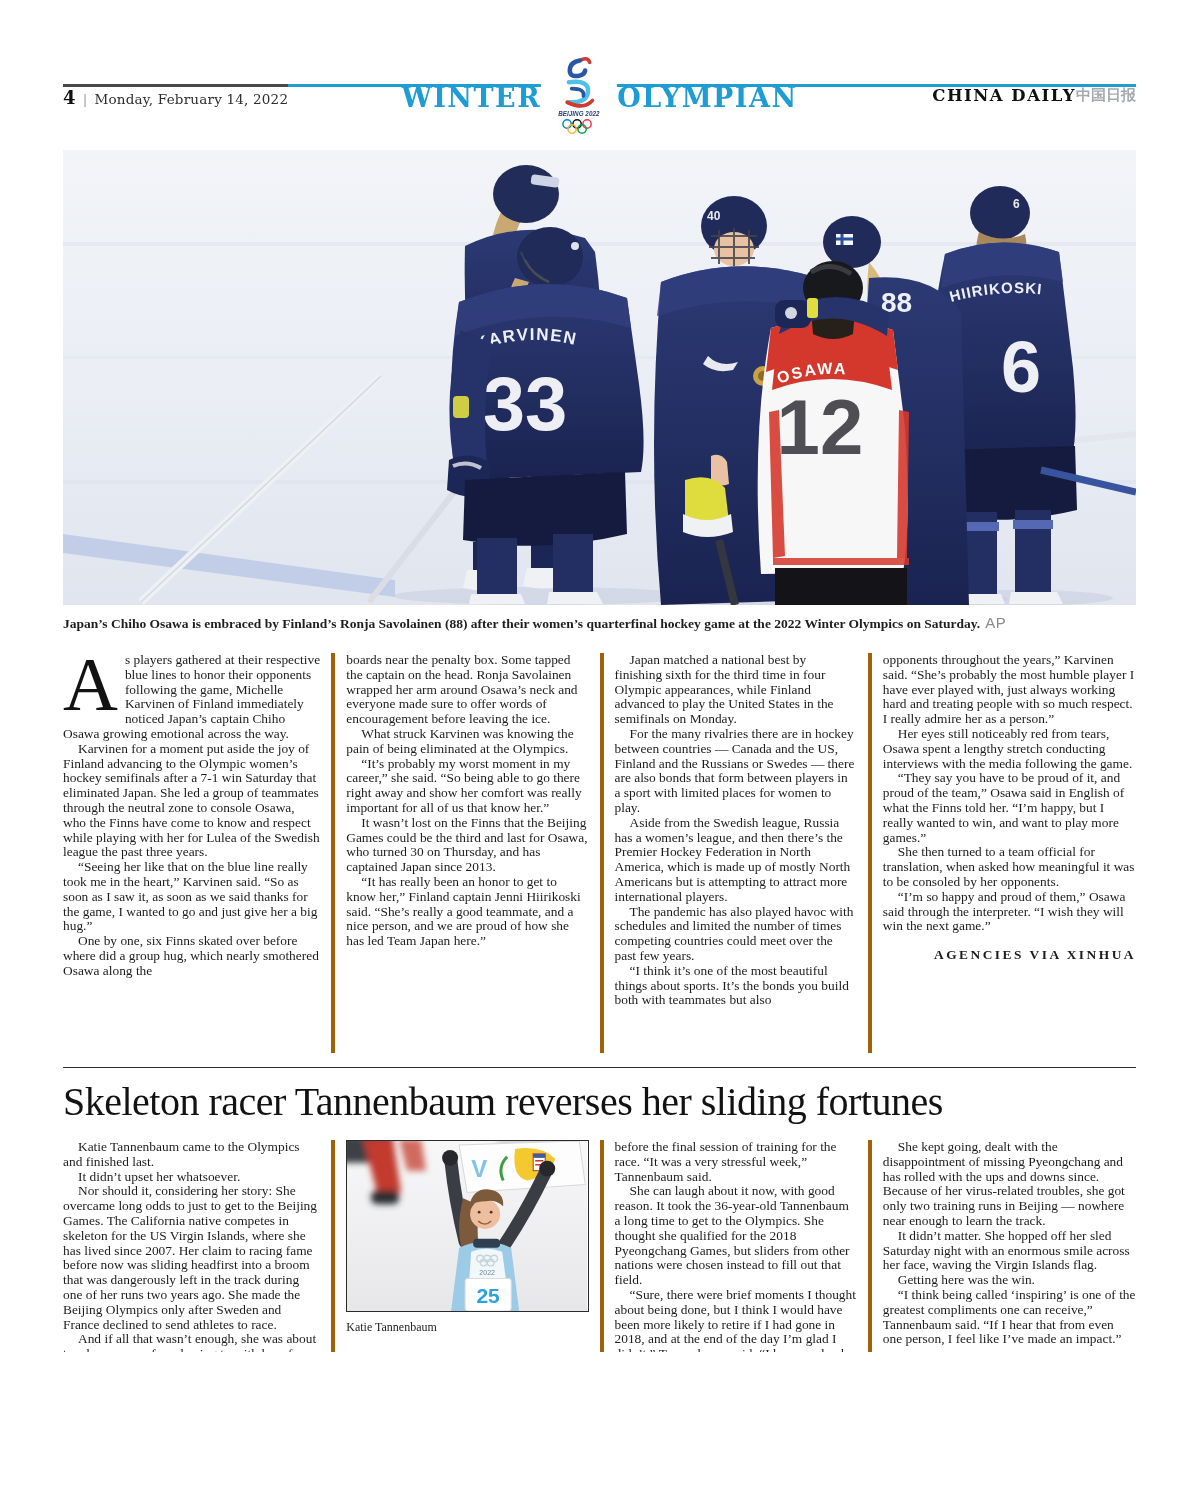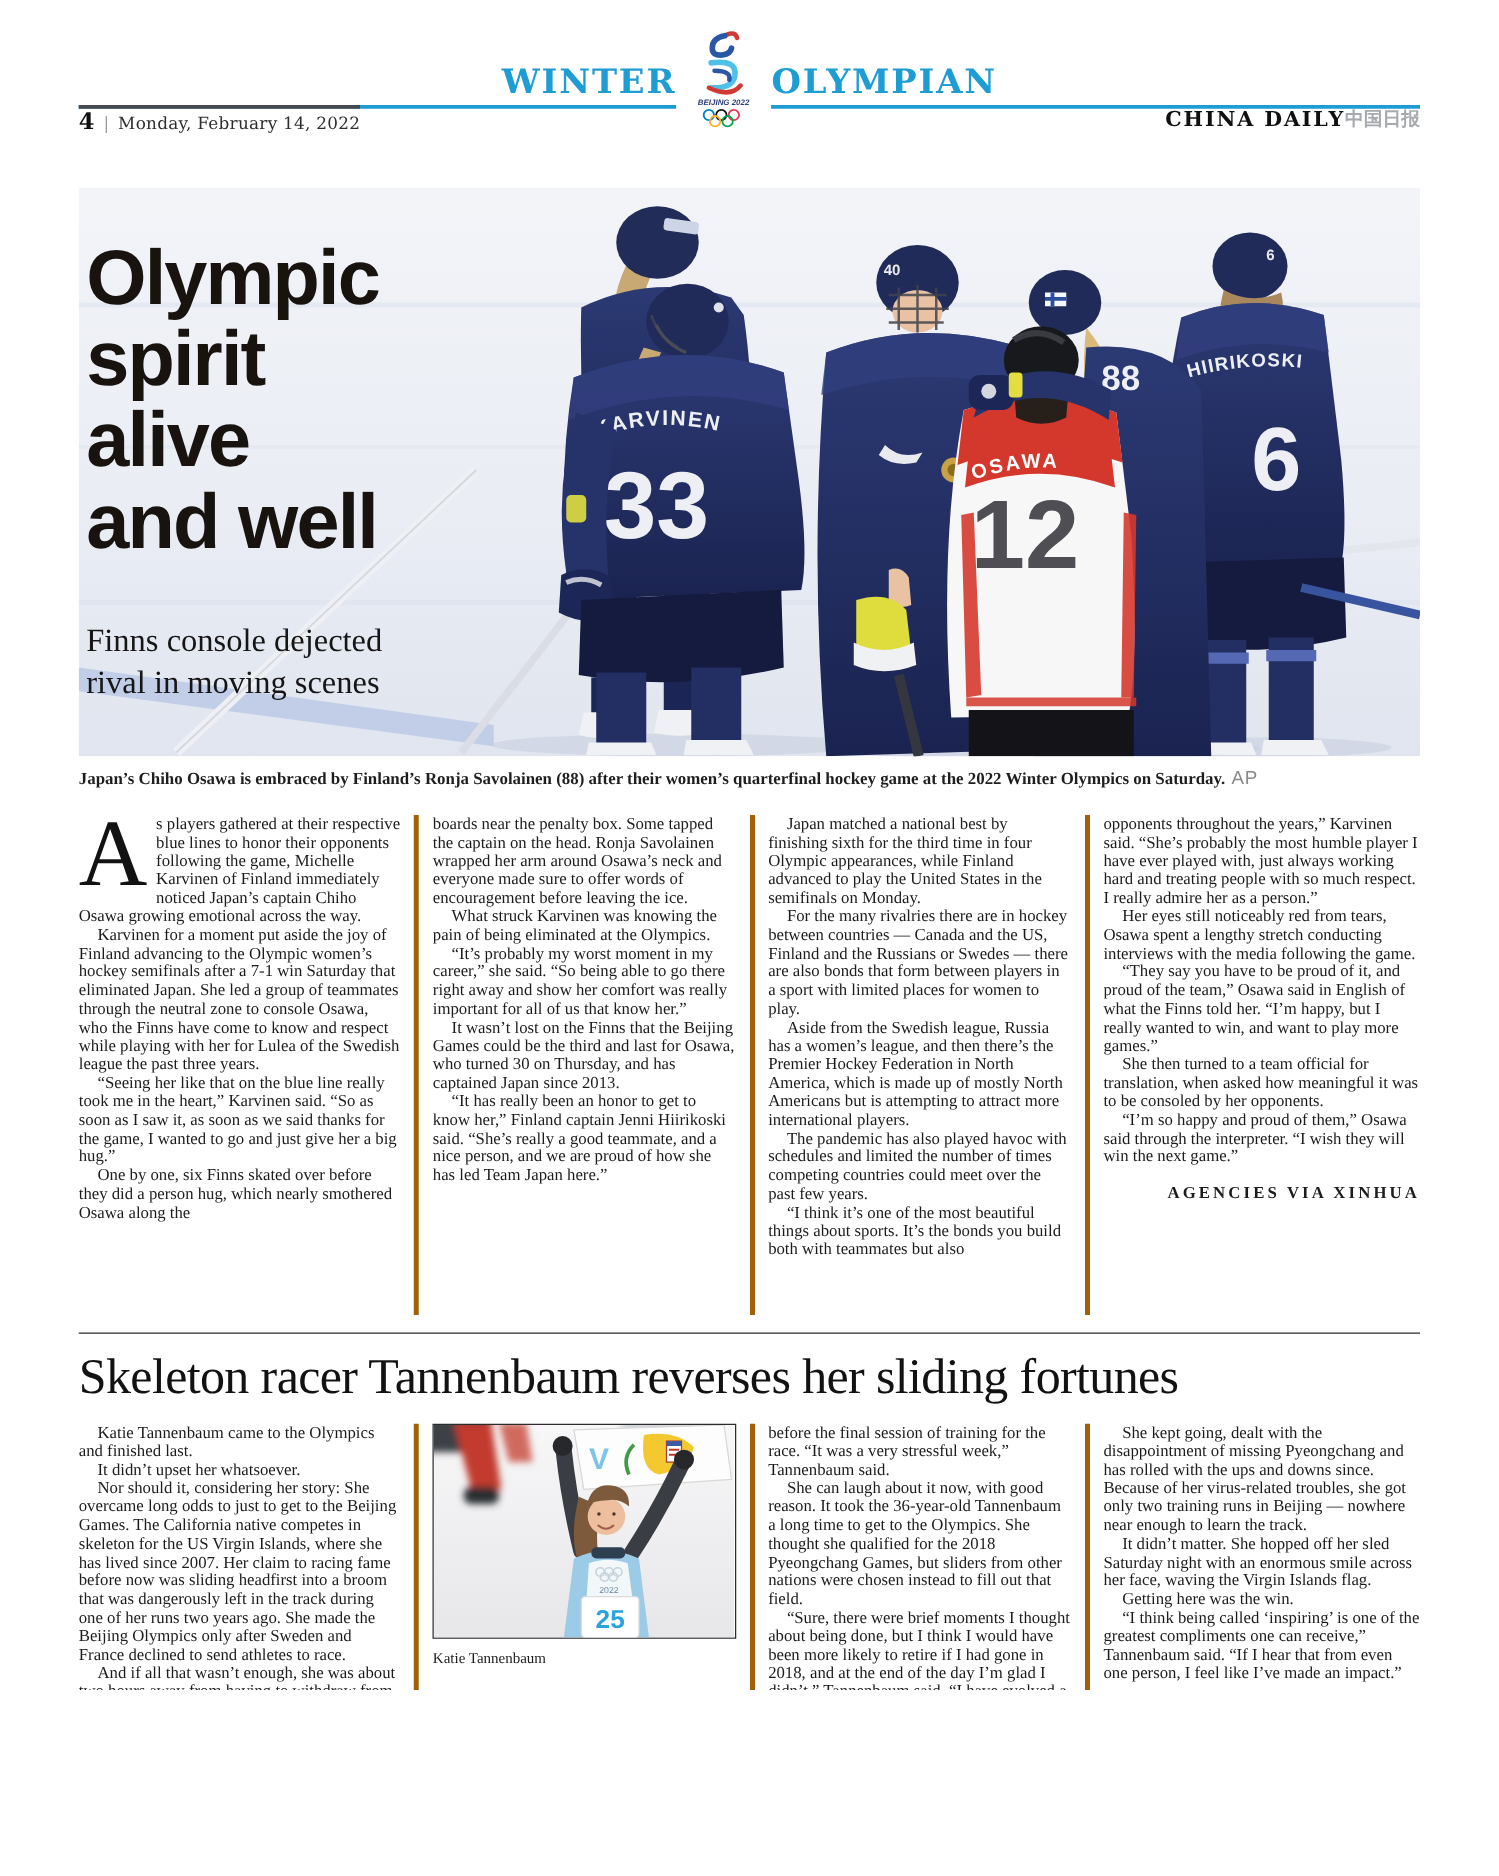--- a/index.html
+++ b/index.html
@@ -7,21 +7,21 @@
         font-family:"Liberation Serif",serif;color:#1a1a1a;}
 
   
   header{position:relative;height:150px;}
   .rule-blue{position:absolute;left:63px;right:63px;top:84px;height:3px;background:#1e9cd4;}
   .rule-dark{position:absolute;left:63px;top:84px;width:225px;height:3px;background:#47484c;}
   .folio{position:absolute;left:63px;top:87px;font-size:13.5px;color:#2d2d2d;letter-spacing:.2px;
          font-family:"DejaVu Serif",serif;}
   .folio .pgnum{font-size:18px;font-weight:bold;color:#101010;margin-right:7px;}
   .folio .sep{color:#9a9a9a;margin-right:7px;}
-  .mast-center{position:absolute;left:50%;top:28px;height:74px;transform:translateX(-50%);
+  .mast-center{position:absolute;left:50%;top:60px;height:74px;transform:translateX(-50%);
                display:flex;align-items:center;z-index:2;}
   .mast-word{font-family:"DejaVu Serif",serif;font-weight:bold;font-size:27px;letter-spacing:1.5px;
              color:#1e9cd4;line-height:1;white-space:nowrap;}
   .logo-box{background:#fff;padding:0 9px;display:block;}
   .brand{position:absolute;right:63px;top:86px;display:flex;align-items:center;}
   .brand-en{font-weight:bold;font-size:16.5px;letter-spacing:1.5px;color:#101010;
             font-family:"DejaVu Serif",serif;}
   .brand-cn{font-weight:bold;font-size:15px;color:#a6aaaf;font-family:"DejaVu Sans",sans-serif;}
 
   
@@ -230,42 +230,30 @@
         <path d="M386,310 q20,-10 40,2 l2,30 q-22,10 -44,-2 z" fill="#1d2757"></path>
         <path d="M390,316 q14,-6 28,2" stroke="#e8eaf0" stroke-width="4" fill="none" opacity=".8"></path>
         <path d="M402,330 l160,-8 2,62 q-84,20 -164,6 z" fill="#141b3e"></path>
         <rect x="414" y="388" width="40" height="60" fill="#232e63"></rect>
         <rect x="490" y="384" width="40" height="62" fill="#232e63"></rect>
         <path d="M408,444 h50 l4,10 h-56 z" fill="#f0f1f5"></path>
         <path d="M486,442 h48 l6,12 h-56 z" fill="#f0f1f5"></path>
       </g>
     </svg>
 
-    <div class="hero-overlay">
-      <h1>
-        <span>Olympic</span>
-        <span>spirit</span>
-        <span>alive</span>
-        <span>and well</span>
-      </h1>
-      <p class="subhead">
-        <span>Finns console dejected</span>
-        <span>rival in moving scenes</span>
-      </p>
-    </div>
   </section>
 
   <p class="caption"><span>Japan’s Chiho Osawa is embraced by Finland’s Ronja Savolainen (88) after their women’s quarterfinal hockey game at the 2022 Winter Olympics on Saturday.</span><span class="cap-credit">AP</span></p>
 
   <div class="cols cols-a1">
     <div class="col">
       <p class="lead"><span class="dropcap">A</span><span>s players gathered at their respective blue lines to honor their opponents following the game, Michelle Karvinen of Finland immediately noticed Japan’s captain Chiho Osawa growing emotional across the way.</span></p>
       <p>Karvinen for a moment put aside the joy of Finland advancing to the Olympic women’s hockey semifinals after a 7-1 win Saturday that eliminated Japan. She led a group of teammates through the neutral zone to console Osawa, who the Finns have come to know and respect while playing with her for Lulea of the Swedish league the past three years.</p>
       <p>“Seeing her like that on the blue line really took me in the heart,” Karvinen said. “So as soon as I saw it, as soon as we said thanks for the game, I wanted to go and just give her a big hug.”</p>
-      <p>One by one, six Finns skated over before they did a person hug, which nearly smothered Osawa along the</p>
+      <p>One by one, six Finns skated over before where did a group hug, which nearly smothered Osawa along the</p>
     </div>
     <div class="col">
       <p class="cont">boards near the penalty box. Some tapped the captain on the head. Ronja Savolainen wrapped her arm around Osawa’s neck and everyone made sure to offer words of encouragement before leaving the ice.</p>
       <p>What struck Karvinen was knowing the pain of being eliminated at the Olympics.</p>
       <p>“It’s probably my worst moment in my career,” she said. “So being able to go there right away and show her comfort was really important for all of us that know her.”</p>
       <p>It wasn’t lost on the Finns that the Beijing Games could be the third and last for Osawa, who turned 30 on Thursday, and has captained Japan since 2013.</p>
       <p>“It has really been an honor to get to know her,” Finland captain Jenni Hiirikoski said. “She’s really a good teammate, and a nice person, and we are proud of how she has led Team Japan here.”</p>
     </div>
     <div class="col">
       <p>Japan matched a national best by finishing sixth for the third time in four Olympic appearances, while Finland advanced to play the United States in the semifinals on Monday.</p>

